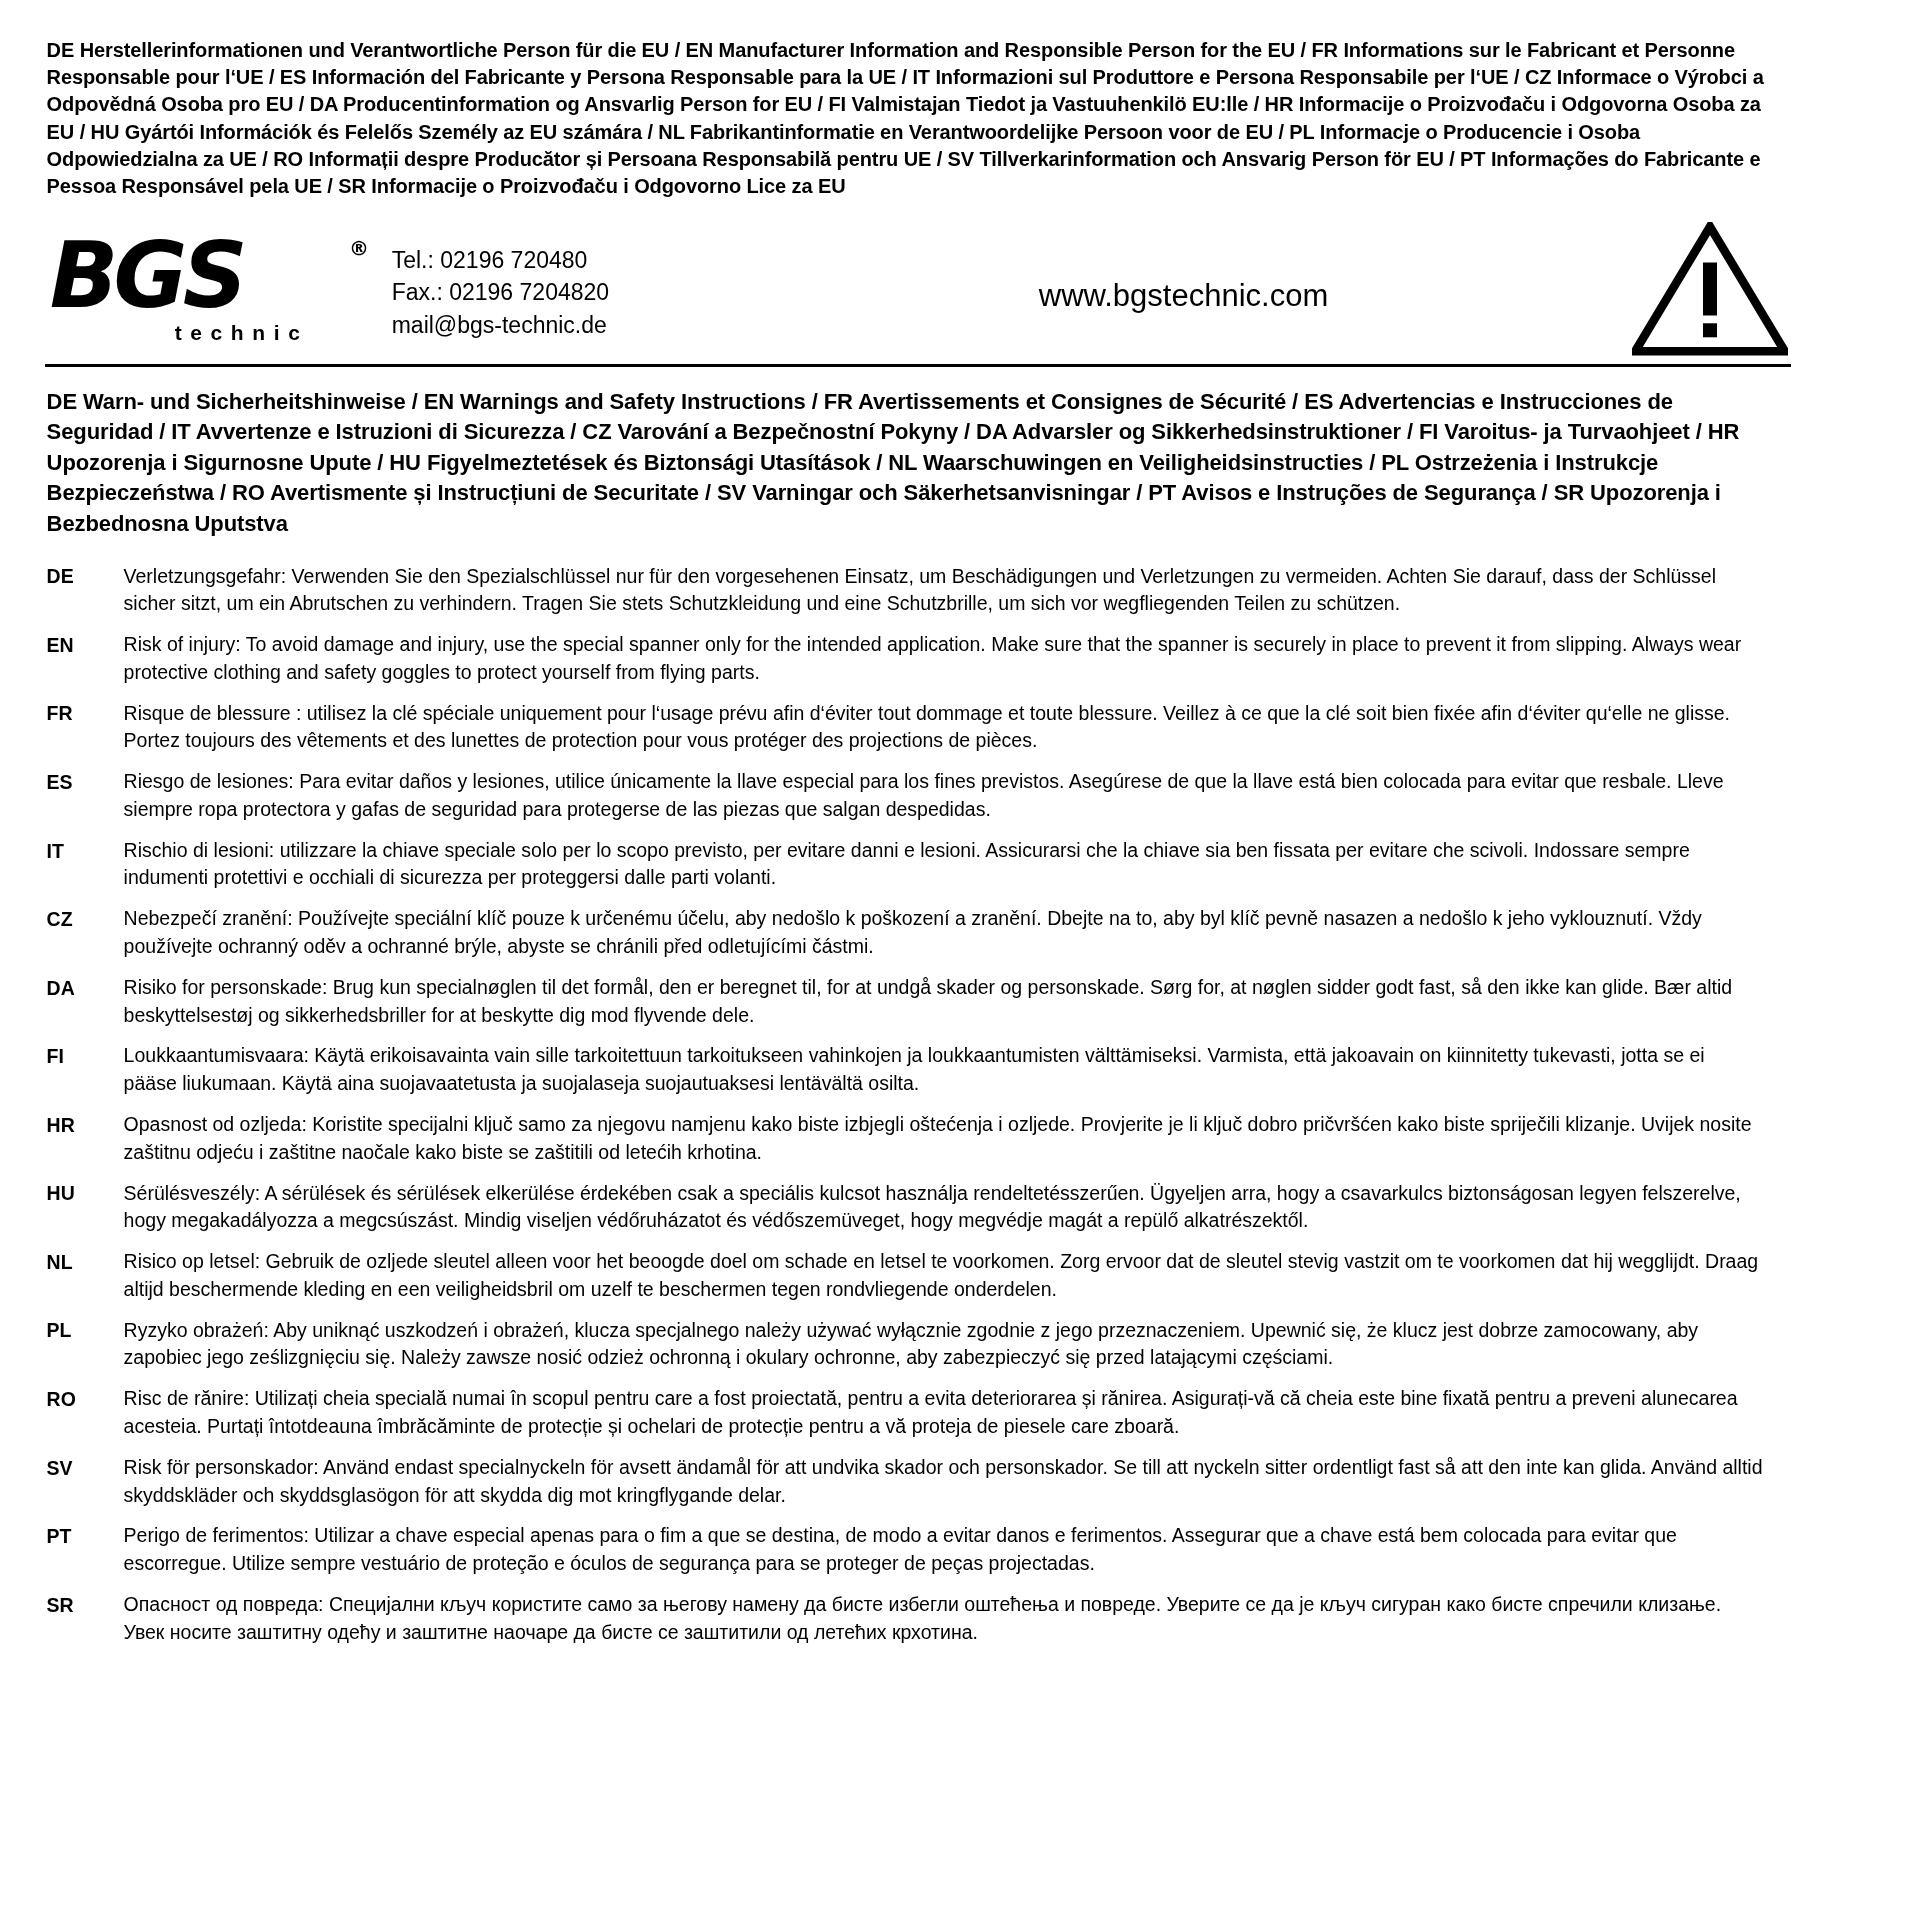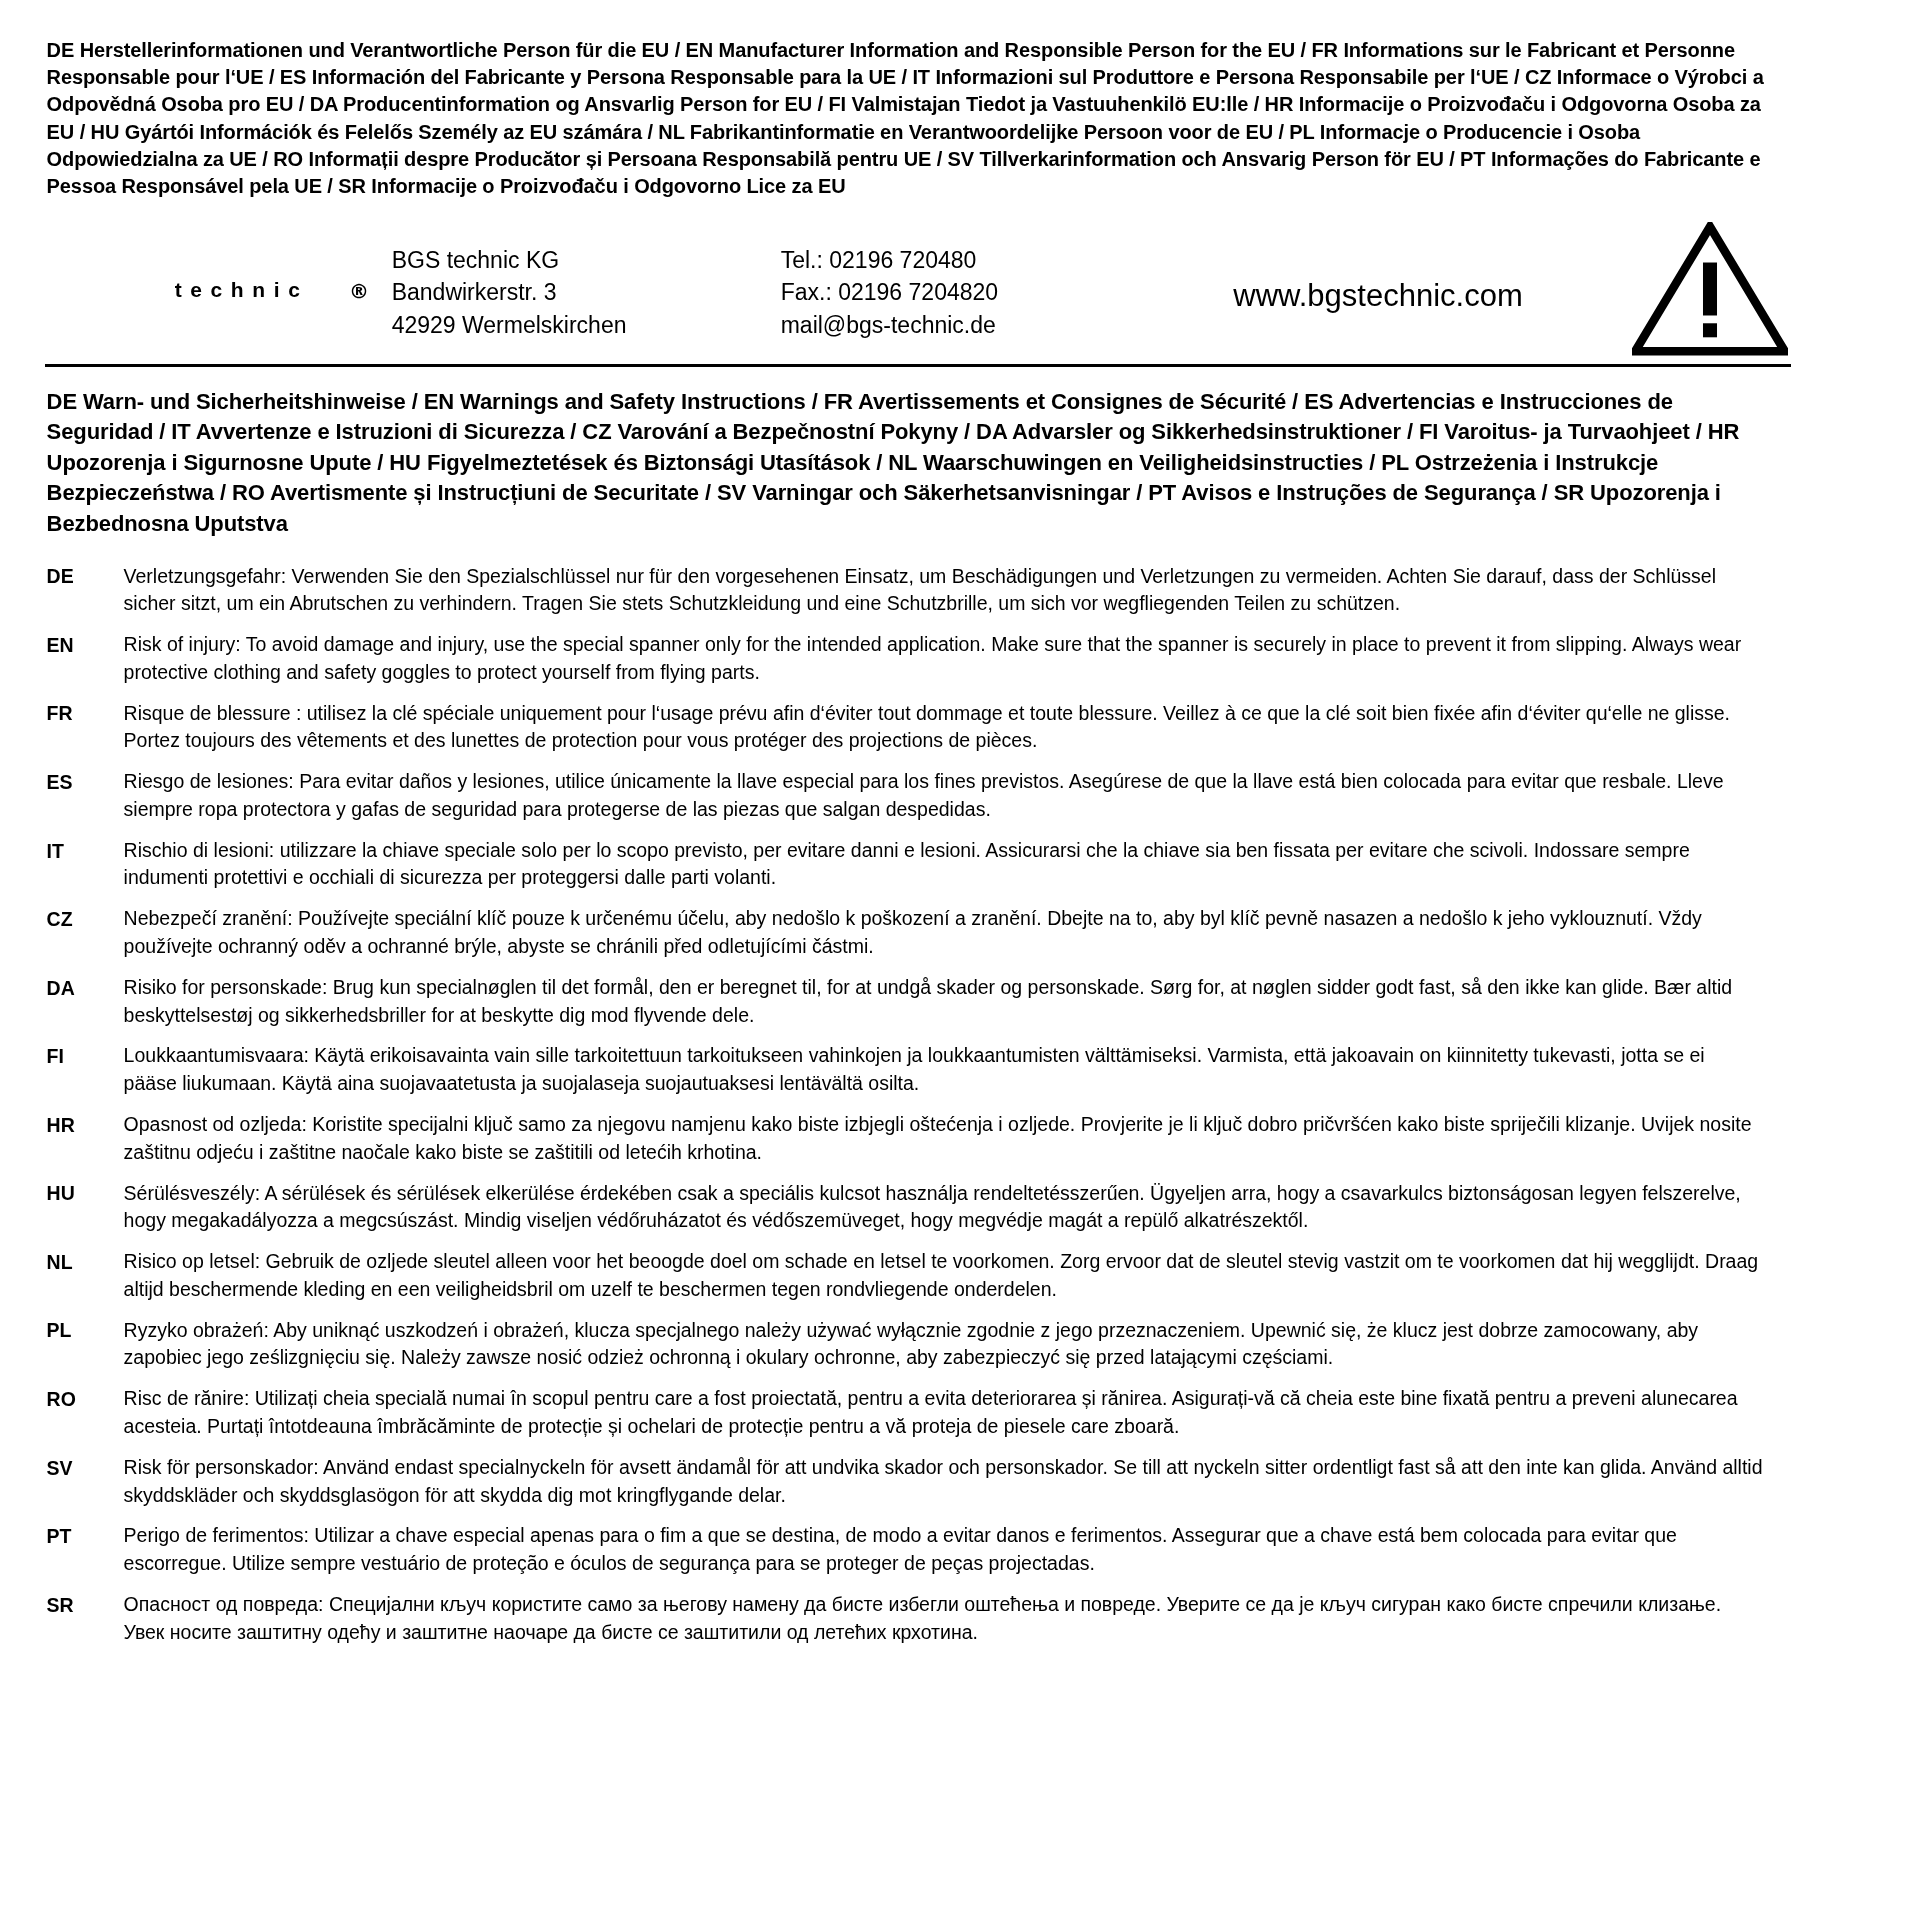--- a/index.html
+++ b/index.html
@@ -136,29 +136,25 @@
 </head>
 <body>
 
 <div class="page">
 
   <div class="header-title">DE Herstellerinformationen und Verantwortliche Person für die EU  /  EN Manufacturer Information and Responsible Person for the EU  /  FR Informations sur le Fabricant et Personne Responsable pour l‘UE  /  ES Información del Fabricante y Persona Responsable para la UE  /  IT Informazioni sul Produttore e Persona Responsabile per l‘UE  /  CZ Informace o Výrobci a Odpovědná Osoba pro EU  /  DA Producentinformation og Ansvarlig Person for EU  /  FI Valmistajan Tiedot ja Vastuuhenkilö EU:lle  /  HR Informacije o Proizvođaču i Odgovorna Osoba za EU  /  HU Gyártói Információk és Felelős Személy az EU számára  /  NL Fabrikantinformatie en Verantwoordelijke Persoon voor de EU  /  PL Informacje o Producencie i Osoba Odpowiedzialna za UE  /  RO Informații despre Producător și Persoana Responsabilă pentru UE  /  SV Tillverkarinformation och Ansvarig Person för EU  /  PT Informações do Fabricante e Pessoa Responsável pela UE  /  SR Informacije o Proizvođaču i Odgovorno Lice za EU</div>
 
   <div class="company-band">
 
     <div class="logo-wrap">
+      <div class="logo-bgs">BGS</div>
       <div class="logo-reg">®</div>
       <div class="logo-sub">technic</div>
     </div>
 
-    <div class="addr">
-      <div>BGS technic KG</div>
-      <div>Bandwirkerstr. 3</div>
-      <div>42929 Wermelskirchen</div>
-    </div>
 
     <div class="contact">
       <div>Tel.: 02196 720480</div>
       <div>Fax.: 02196 7204820</div>
       <div>mail@bgs-technic.de</div>
     </div>
 
     <div class="website">www.bgstechnic.com</div>
 
     <div class="warn-tri">

